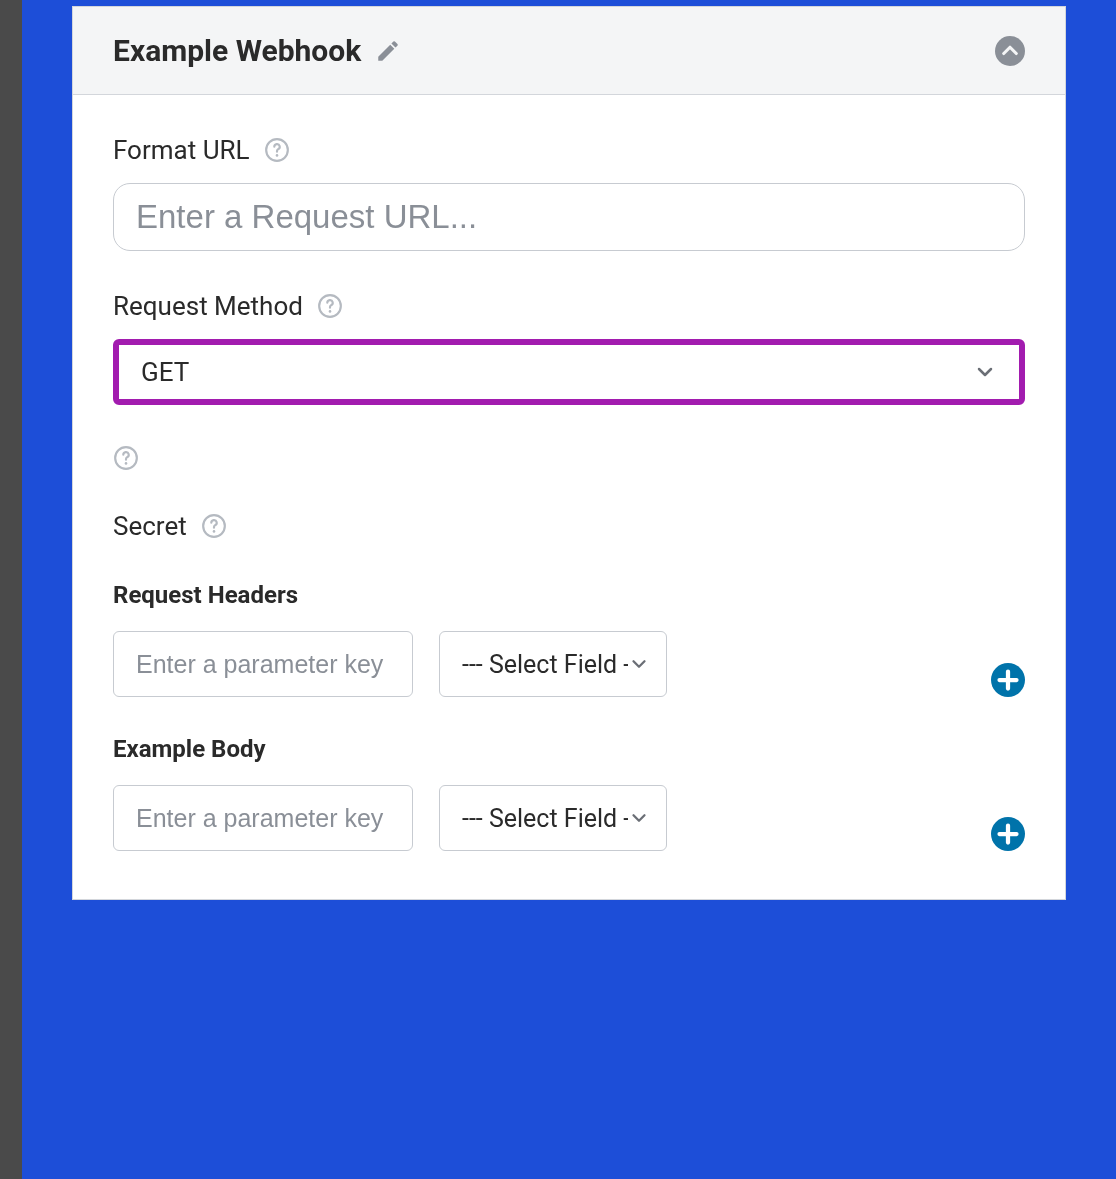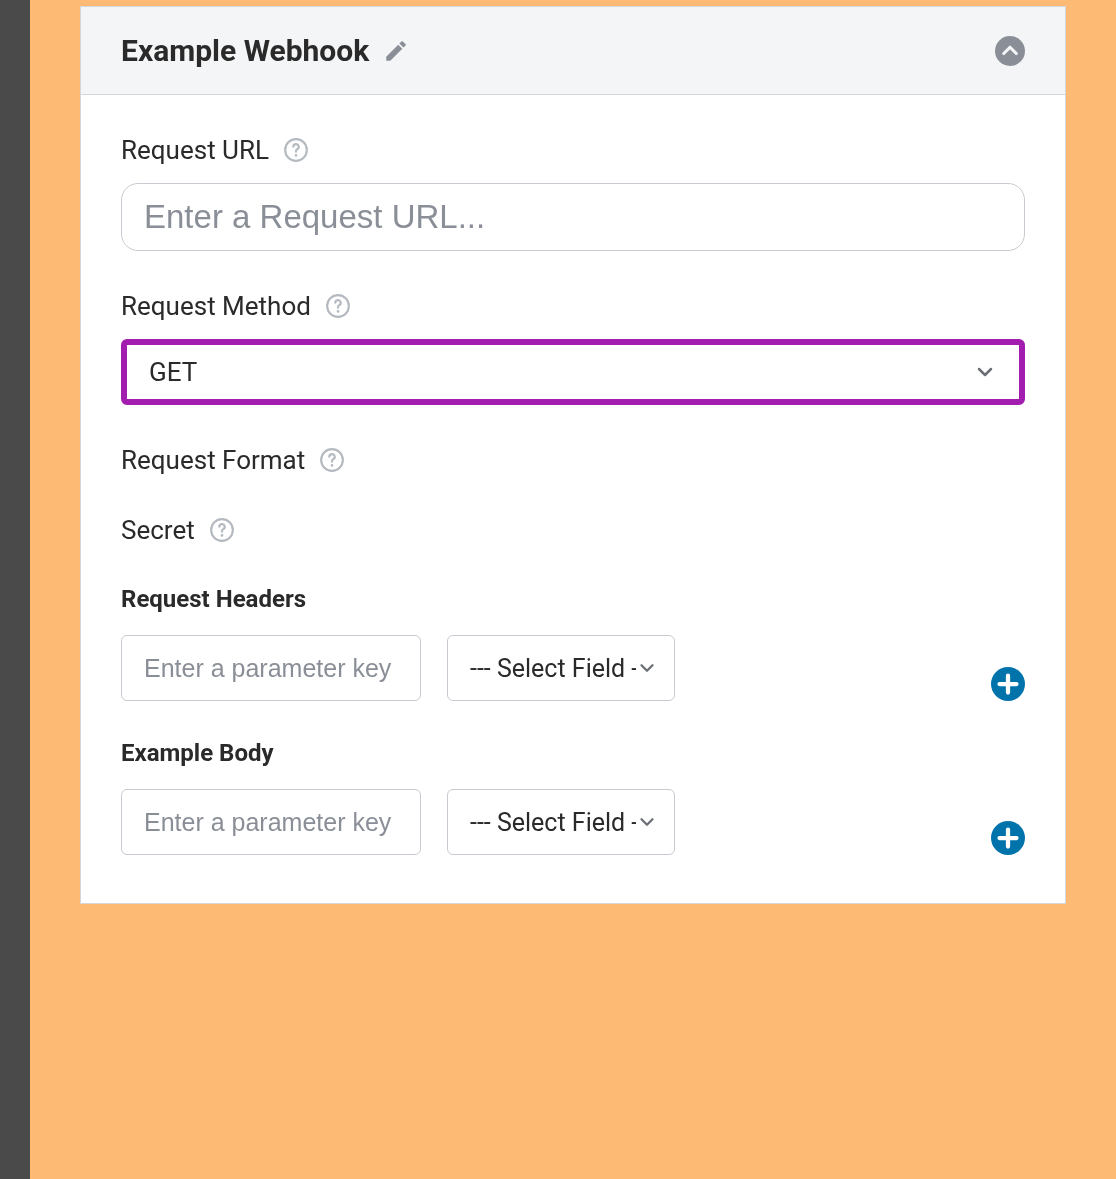--- a/index.html
+++ b/index.html
@@ -4,22 +4,22 @@
 <style>
   * { box-sizing: border-box; margin: 0; padding: 0; }
   body {
     font-family: -apple-system, BlinkMacSystemFont, "Segoe UI", Roboto, "Helvetica Neue", Arial, sans-serif;
     background: #4a4a4a;
     width: 1116px;
     height: 1179px;
     overflow: hidden;
   }
   .panel-wrapper {
-    background: #fdba74;
-    margin-left: 30px;
+    background: #1d4ed8;
+    margin-left: 22px;
     margin-right: 0;
     height: 100%;
     padding: 6px 50px 8px 50px;
   }
   .card {
     border: 1px solid #d3d6db;
     background: #ffffff;
   }
   .card-header {
     background: #f4f5f6;
@@ -156,21 +156,21 @@
           <circle cx="12" cy="12" r="12" fill="#8a8f97"></circle>
           <path d="M7 14l5-5 5 5" stroke="#f4f5f6" stroke-width="2.5" fill="none" stroke-linecap="round" stroke-linejoin="round"></path>
         </svg>
       </span>
     </div>
 
     <div class="card-body">
 
       <div class="field-block">
         <div class="field-label-row">
-          <span class="field-label">Request URL</span>
+          <span class="field-label">Format URL</span>
           <span class="help-icon">
             <svg width="26" height="26" viewBox="0 0 24 24" fill="none">
               <circle cx="12" cy="12" r="10" stroke="#b5bac1" stroke-width="2"></circle>
               <path d="M9.5 9a2.5 2.5 0 1 1 3.5 2.3c-.8.4-1 1-1 1.7v.5" stroke="#b5bac1" stroke-width="2" stroke-linecap="round"></path>
               <circle cx="12" cy="17" r="1.2" fill="#b5bac1"></circle>
             </svg>
           </span>
         </div>
         <input type="text" class="text-input" placeholder="Enter a Request URL..." style="">
       </div>
@@ -191,21 +191,20 @@
           <span class="select-chevron">
             <svg width="24" height="24" viewBox="0 0 24 24" fill="none">
               <path d="M6 9l6 6 6-6" stroke="#6b6f76" stroke-width="2.5" stroke-linecap="round" stroke-linejoin="round"></path>
             </svg>
           </span>
         </div>
       </div>
 
       <div class="field-block">
         <div class="field-label-row">
-          <span class="field-label">Request Format</span>
           <span class="help-icon">
             <svg width="26" height="26" viewBox="0 0 24 24" fill="none">
               <circle cx="12" cy="12" r="10" stroke="#b5bac1" stroke-width="2"></circle>
               <path d="M9.5 9a2.5 2.5 0 1 1 3.5 2.3c-.8.4-1 1-1 1.7v.5" stroke="#b5bac1" stroke-width="2" stroke-linecap="round"></path>
               <circle cx="12" cy="17" r="1.2" fill="#b5bac1"></circle>
             </svg>
           </span>
         </div>
       </div>
 

